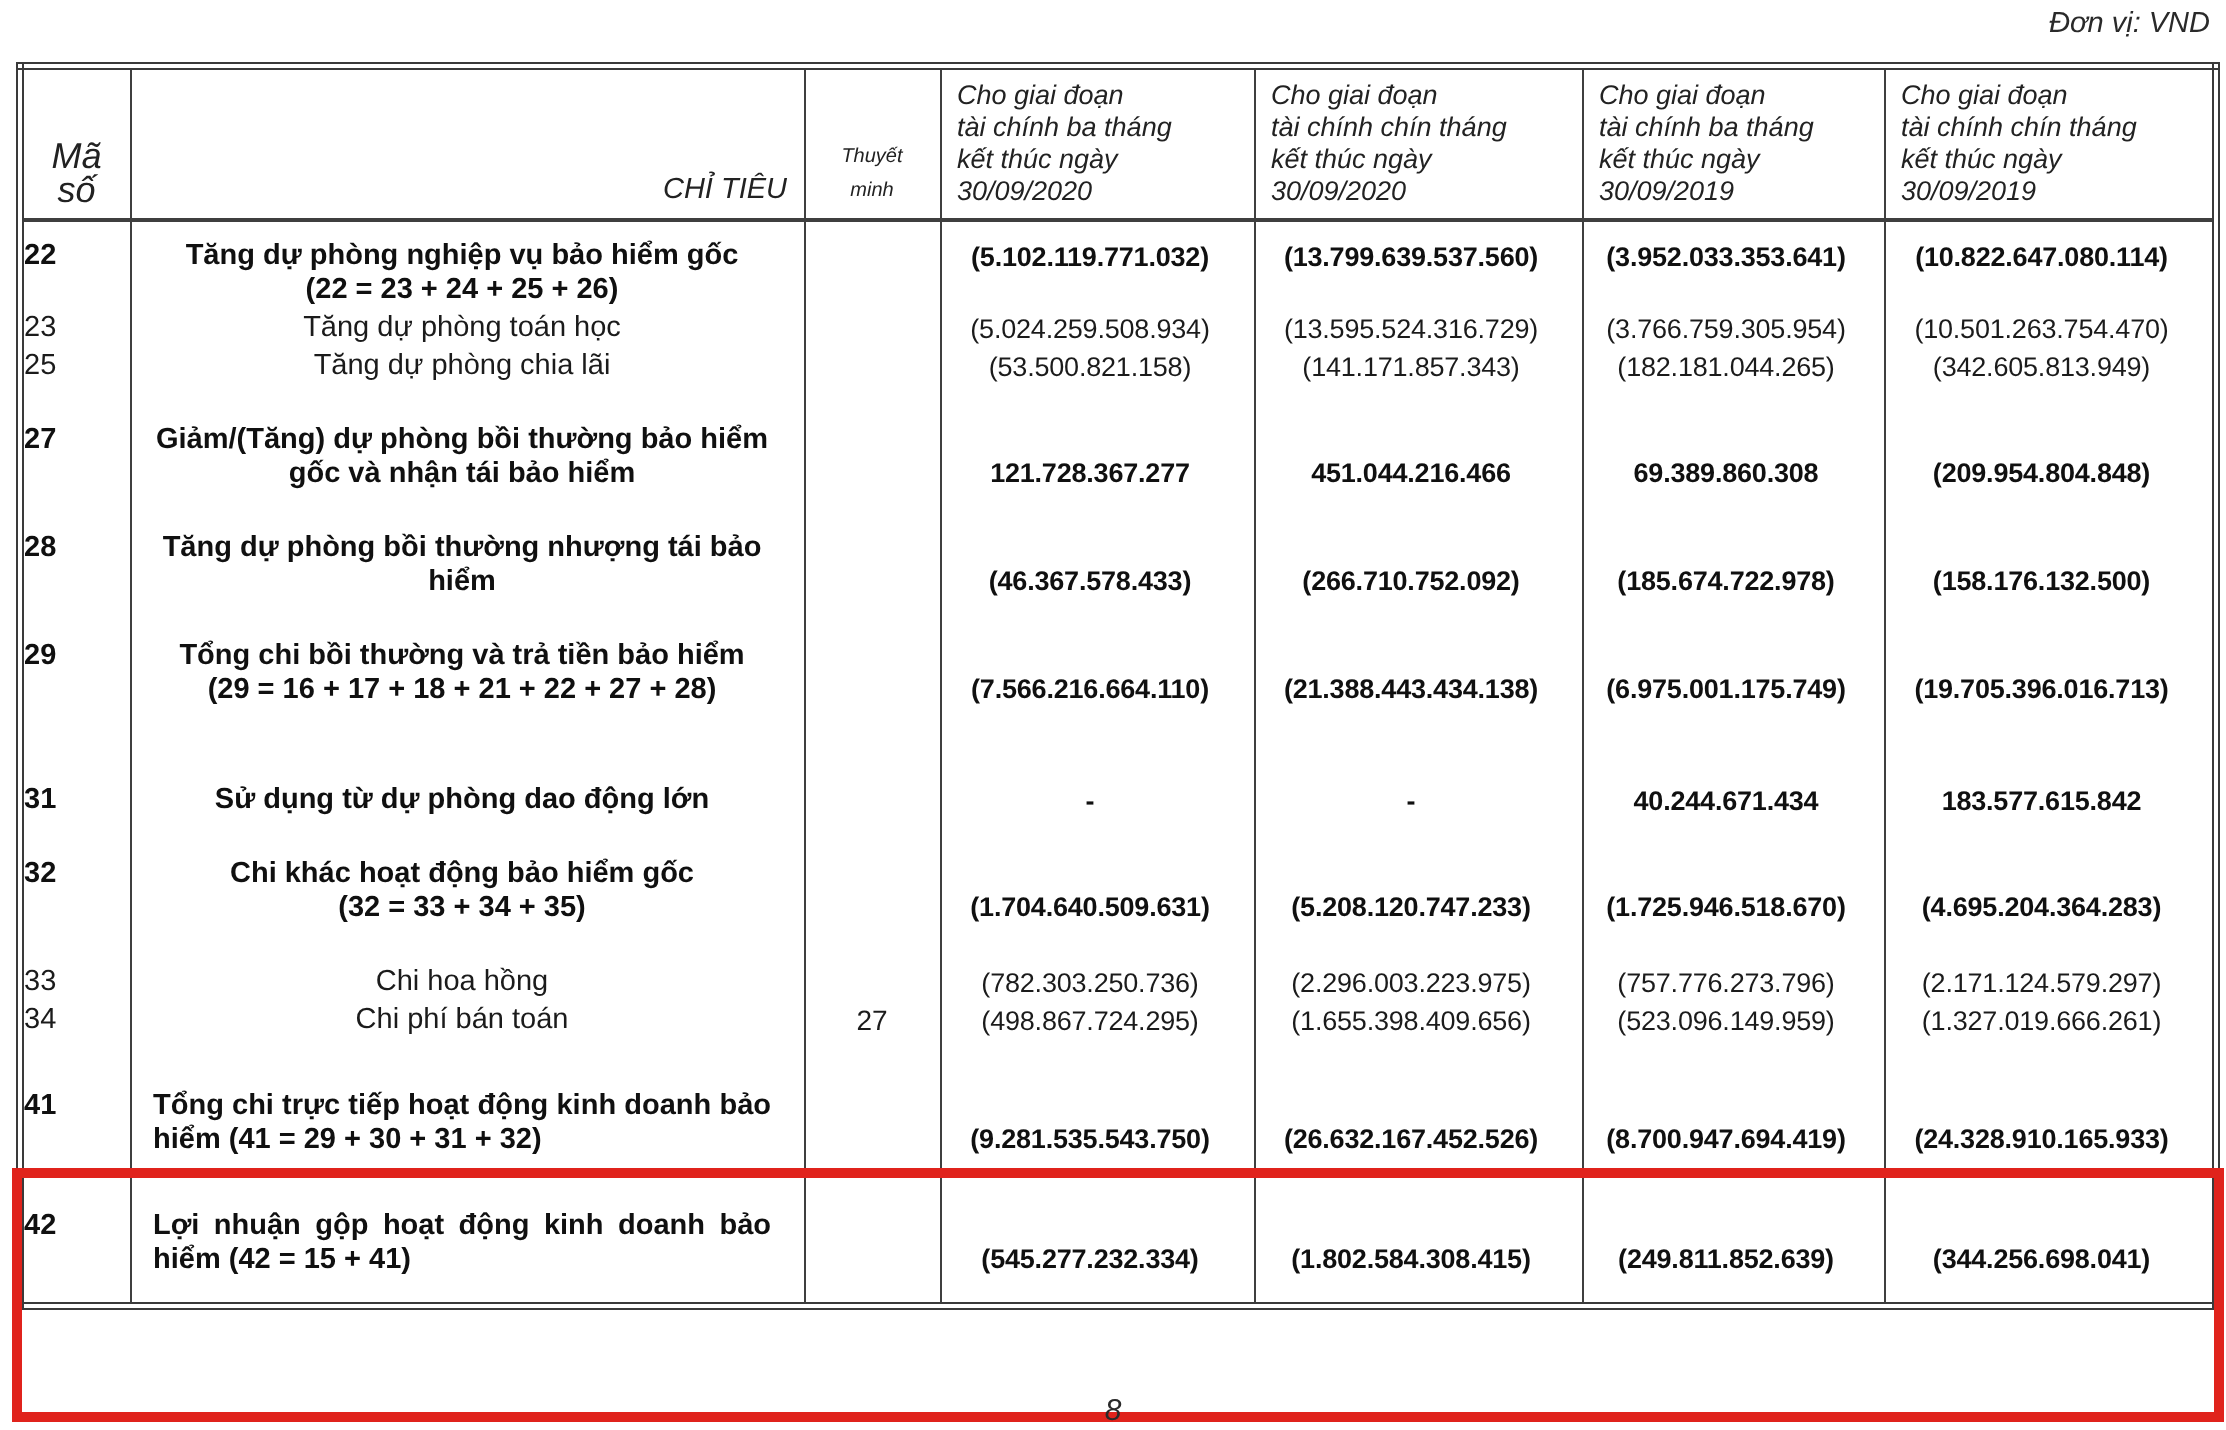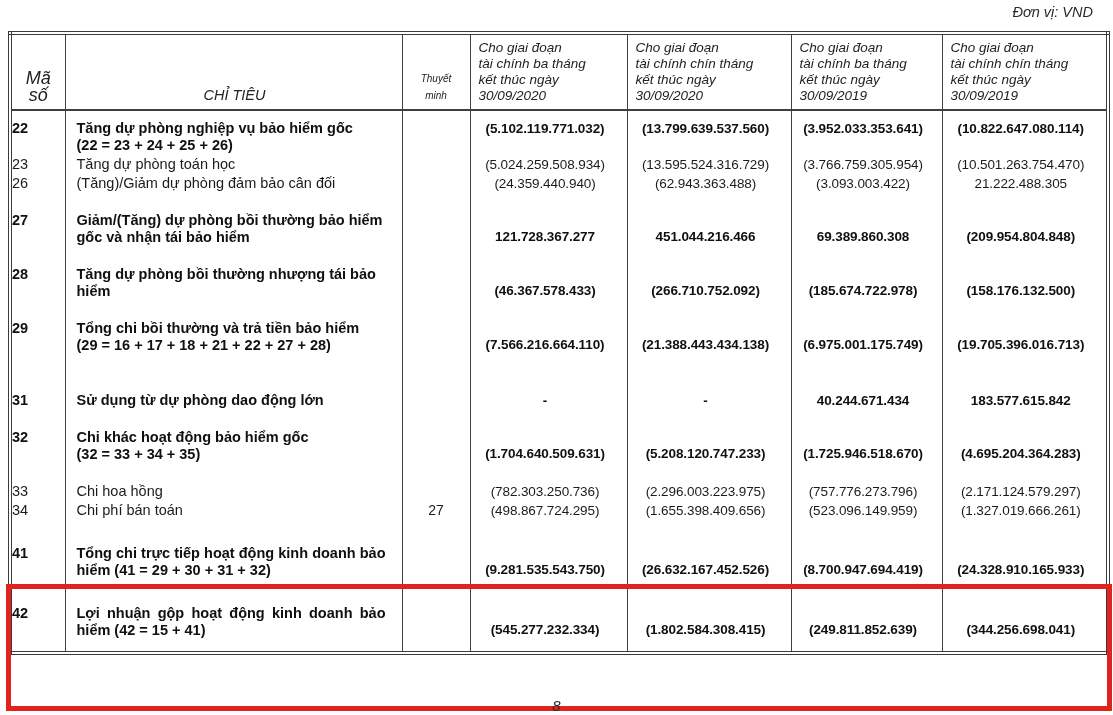--- a/index.html
+++ b/index.html
@@ -8,21 +8,21 @@
     position: relative;
     width: 1113px;
     height: 715px;
     background: #ffffff;
     overflow: hidden;
     color: #1b1b1b;
   }
   .unit-label {
     position: absolute;
     top: 4px;
-    right: 20px;
+    right: 8px;
     font-style: italic;
     font-size: 14.5px;
     color: #2a2a2a;
   }
   table.fin {
     position: absolute;
     left: 8px;
     top: 31px;
     width: 1098px;
     border-collapse: collapse;
@@ -38,25 +38,25 @@
   th:first-child, td:first-child { border-left: none; }
   thead th {
     border-bottom: 2px solid #3f3f3f;
     vertical-align: bottom;
     font-style: italic;
     font-weight: normal;
     padding: 5px 8px 5px;
     color: #222;
   }
   th.h-code { font-size: 18px; padding-left: 2px; padding-right: 2px; }
-  th.h-item { text-align: center; padding-left: 10px; font-size: 14.5px; }
+  th.h-item { text-align: right; padding-left: 10px; font-size: 14.5px; }
   th.h-note { text-align: center; font-size: 10px; white-space: pre-line; }
   th.h-period { text-align: left; font-size: 13.5px; line-height: 16px; white-space: pre-line; padding-right: 8px; }
   td.code { text-align: left; font-size: 14.5px; padding-top: 1px; }
-  td.item { padding: 1px 16px 1px 11px; }
+  td.item { padding: 1px 16px 1px 11px; text-align: center; }
   td.note { text-align: center; font-size: 14px; padding-top: 1px; }
   td.val  { text-align: center; padding: 1px 9px 1px 2px; font-size: 13.5px; letter-spacing: -0.1px; }
   tr.bold { font-weight: bold; color: #101010; }
   tr.vbottom td.val { vertical-align: bottom; padding-bottom: 2px; }
   tr.first-data td { padding-top: 9px; }
   tr.gap td { height: 18px; padding: 0; }
   tr.endpad td { height: 13px; padding: 0; }
   tr.hl td.code, tr.hl td.item { padding-top: 7px; }
   tr.hl td.item { text-align: justify; }
   .red-box {
@@ -132,29 +132,29 @@
           <td class="item">
             <div>Tăng dự phòng toán học</div>
           </td>
           <td class="note"></td>
           <td class="val">(5.024.259.508.934)</td>
           <td class="val">(13.595.524.316.729)</td>
           <td class="val">(3.766.759.305.954)</td>
           <td class="val">(10.501.263.754.470)</td>
         </tr>
         <tr class="data-row">
-          <td class="code">26</td>
-          <td class="item">
-            <div>(Tăng)/Giảm dự phòng đảm bảo cân đối</div>
-          </td>
-          <td class="note"></td>
-          <td class="val">(24.359.440.940)</td>
-          <td class="val">(62.943.363.488)</td>
-          <td class="val">(3.093.003.422)</td>
-          <td class="val">21.222.488.305</td>
+          <td class="code">25</td>
+          <td class="item">
+            <div>Tăng dự phòng chia lãi</div>
+          </td>
+          <td class="note"></td>
+          <td class="val">(53.500.821.158)</td>
+          <td class="val">(141.171.857.343)</td>
+          <td class="val">(182.181.044.265)</td>
+          <td class="val">(342.605.813.949)</td>
         </tr>
         <tr class="gap">
           <td></td>
           <td></td>
           <td></td>
           <td></td>
           <td></td>
           <td></td>
           <td></td>
         </tr>

